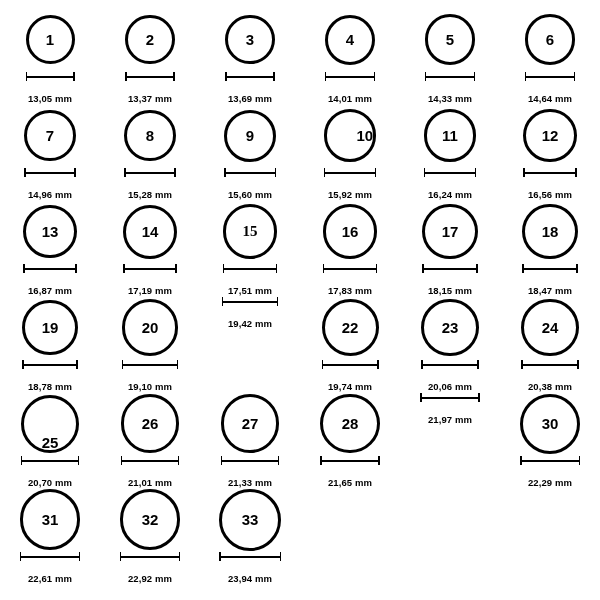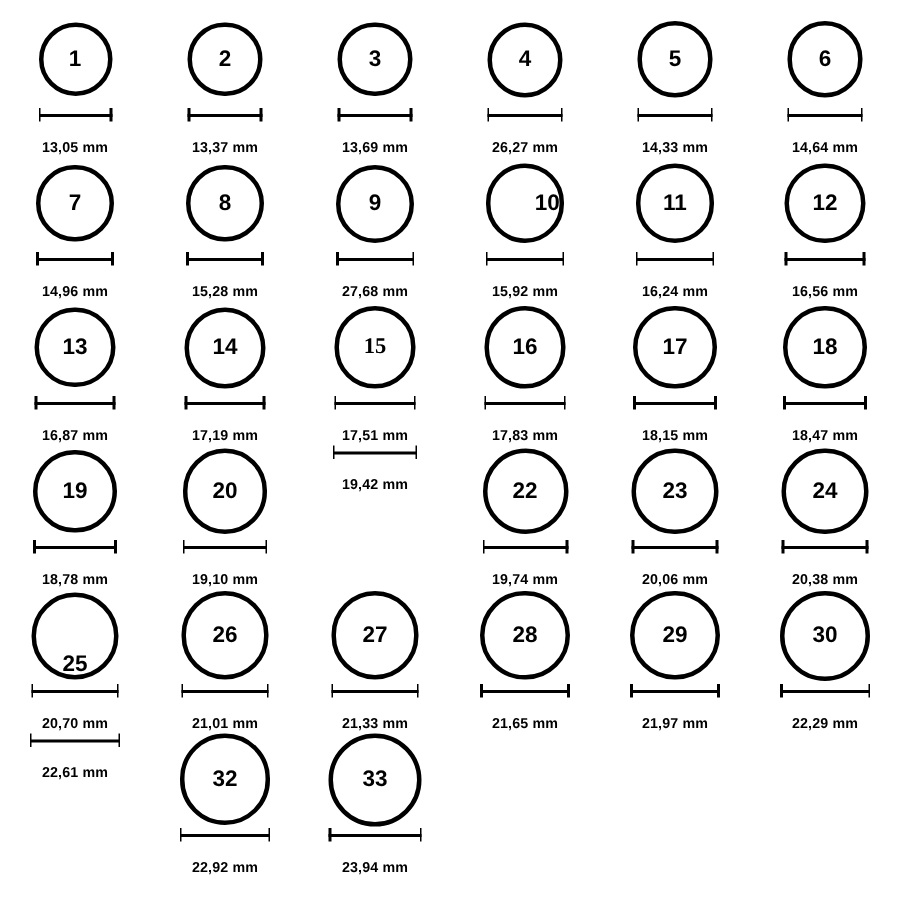--- a/index.html
+++ b/index.html
@@ -140,21 +140,21 @@
         <div class="ring-wrap">
           <div class="ring" style="width: 50.1px; height: 50.1px;">
             <span class="ring-label">4</span>
           </div>
         </div>
         <div class="measure" style="width: 50.1px;">
           <div class="bar"></div>
           <div class="tick left"></div>
           <div class="tick right"></div>
         </div>
-        <div class="mm">26,27 mm</div>
+        <div class="mm">14,01 mm</div>
       </div>
       <div class="cell">
         <div class="ring-wrap">
           <div class="ring" style="width: 50.5px; height: 50.5px;">
             <span class="ring-label">5</span>
           </div>
         </div>
         <div class="measure" style="width: 50.5px;">
           <div class="bar"></div>
           <div class="tick left"></div>
@@ -205,21 +205,21 @@
         <div class="ring-wrap">
           <div class="ring" style="width: 52px; height: 52px;">
             <span class="ring-label">9</span>
           </div>
         </div>
         <div class="measure" style="width: 52px;">
           <div class="bar"></div>
           <div class="tick left"></div>
           <div class="tick right"></div>
         </div>
-        <div class="mm">27,68 mm</div>
+        <div class="mm">15,60 mm</div>
       </div>
       <div class="cell">
         <div class="ring-wrap">
           <div class="ring" style="width: 52.4px; height: 52.4px; justify-content: flex-end;">
             <span class="ring-label">10</span>
           </div>
         </div>
         <div class="measure" style="width: 52.4px;">
           <div class="bar"></div>
           <div class="tick left"></div>
@@ -450,25 +450,20 @@
           </div>
         </div>
         <div class="measure" style="width: 59.3px;">
           <div class="bar"></div>
           <div class="tick left"></div>
           <div class="tick right"></div>
         </div>
         <div class="mm">21,65 mm</div>
       </div>
       <div class="cell">
-        <div class="ring-wrap">
-          <div class="ring" style="width: 59.6px; height: 59.6px;">
-            <span class="ring-label">29</span>
-          </div>
-        </div>
         <div class="measure" style="width: 59.6px;">
           <div class="bar"></div>
           <div class="tick left"></div>
           <div class="tick right"></div>
         </div>
         <div class="mm">21,97 mm</div>
       </div>
       <div class="cell">
         <div class="ring-wrap">
           <div class="ring" style="width: 60px; height: 60px;">
@@ -476,20 +471,25 @@
           </div>
         </div>
         <div class="measure" style="width: 60px;">
           <div class="bar"></div>
           <div class="tick left"></div>
           <div class="tick right"></div>
         </div>
         <div class="mm">22,29 mm</div>
       </div>
       <div class="cell">
+        <div class="ring-wrap">
+          <div class="ring" style="width: 60.4px; height: 60.4px;">
+            <span class="ring-label">31</span>
+          </div>
+        </div>
         <div class="measure" style="width: 60.4px;">
           <div class="bar"></div>
           <div class="tick left"></div>
           <div class="tick right"></div>
         </div>
         <div class="mm">22,61 mm</div>
       </div>
       <div class="cell">
         <div class="ring-wrap">
           <div class="ring" style="width: 60.8px; height: 60.8px;">

